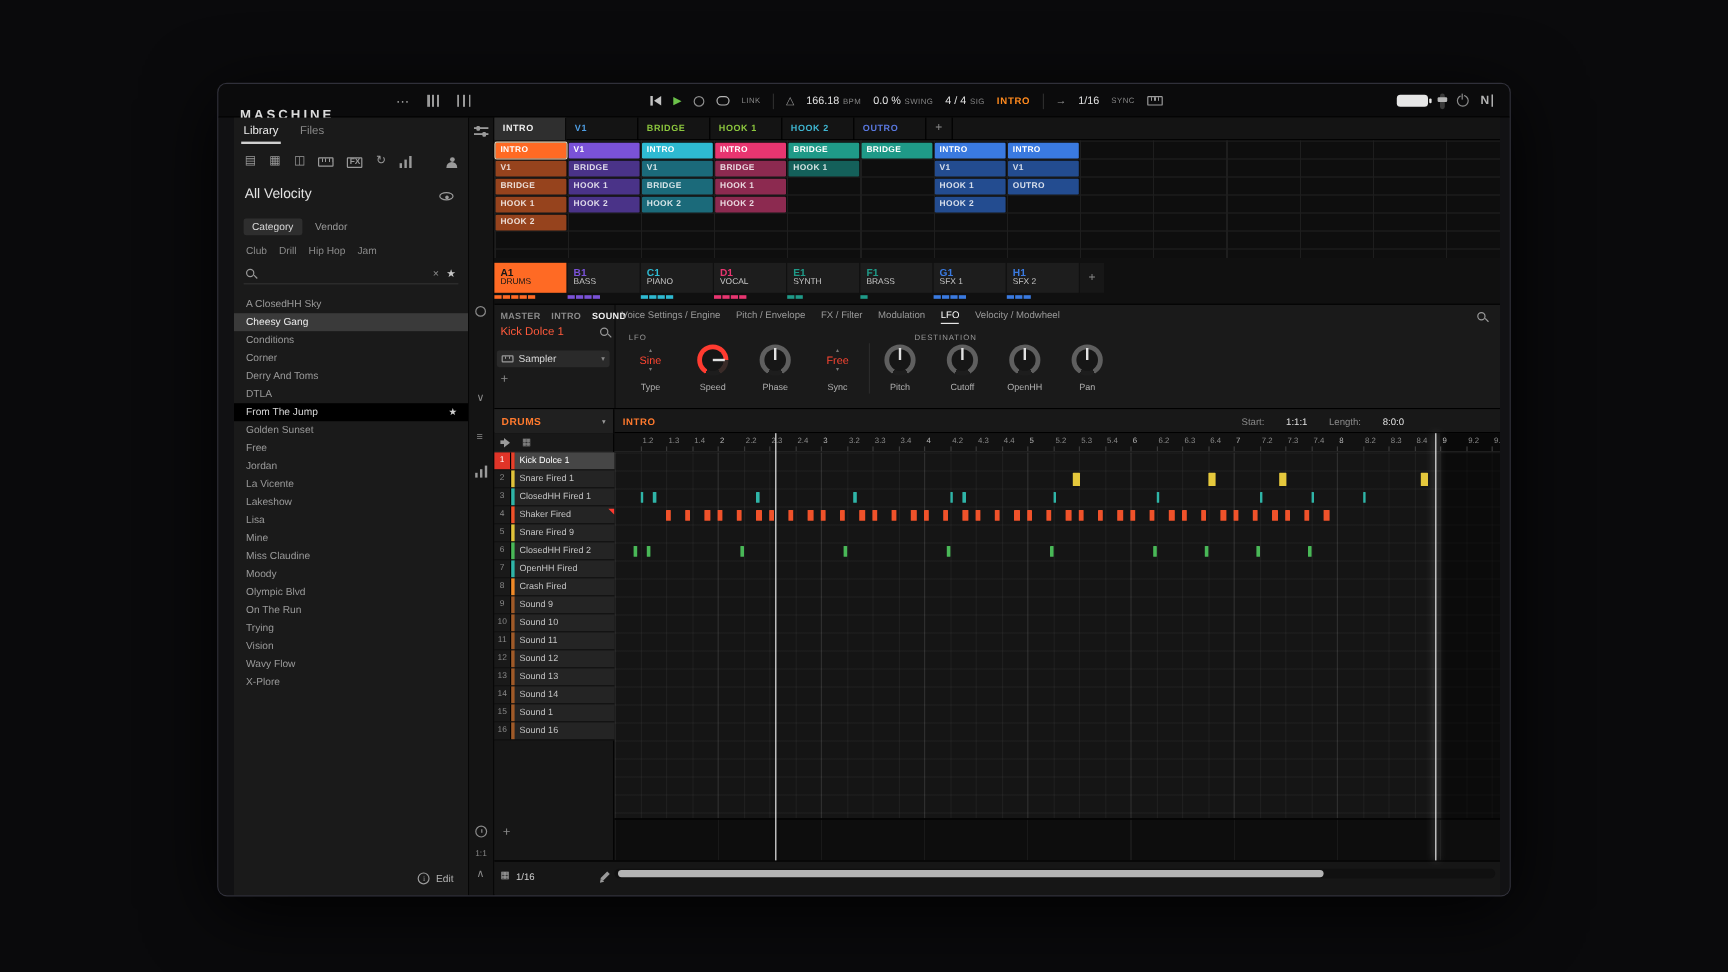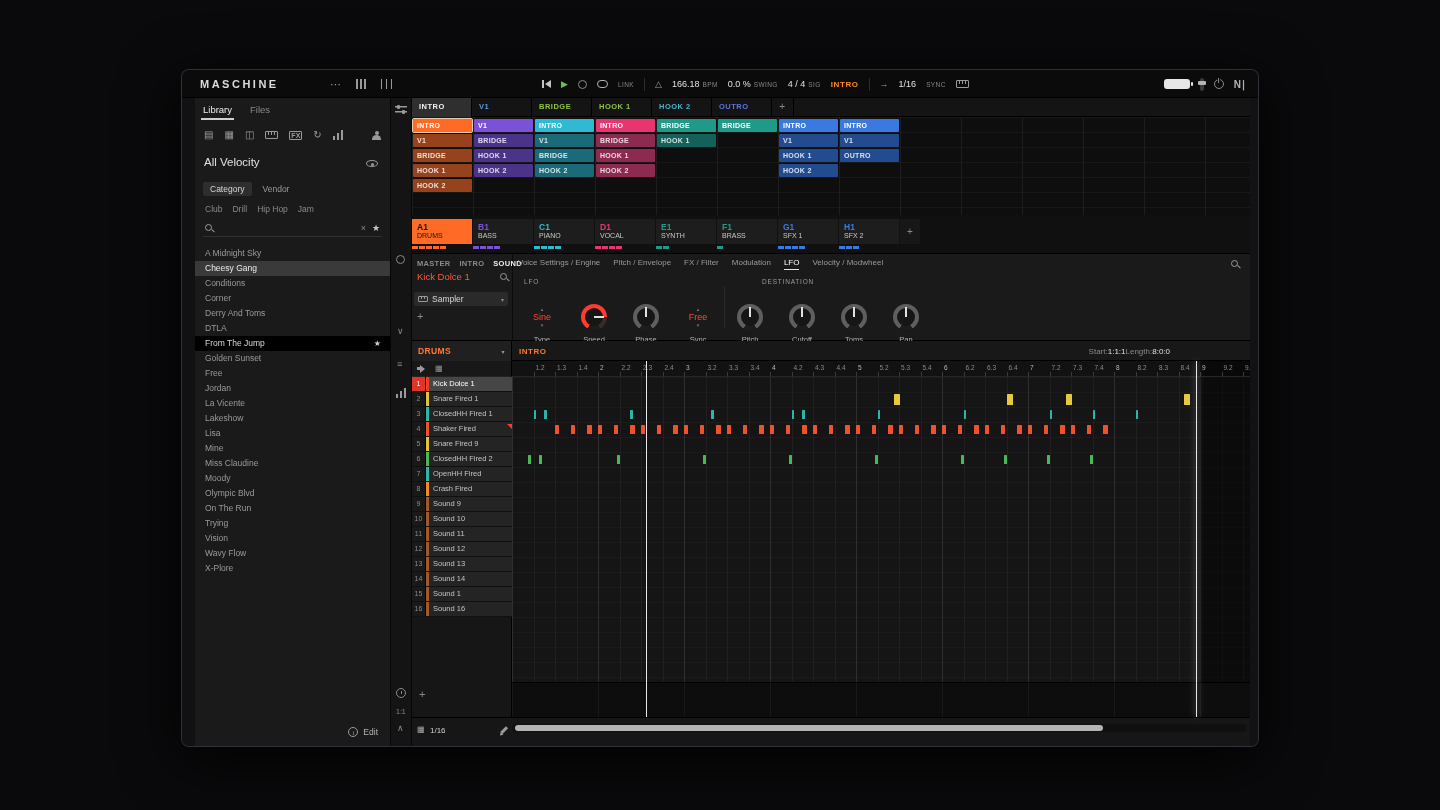--- a/index.html
+++ b/index.html
@@ -2,21 +2,21 @@
 <html><head>
 <meta charset="utf-8">
 <style>
   html,body{margin:0;padding:0;background:#08080a;}
   *{box-sizing:border-box;}
   .stage{position:relative;width:1440px;height:810px;background:#0a0a0c;overflow:hidden;font-family:"Liberation Sans",sans-serif;-webkit-font-smoothing:antialiased;}
   .window{position:absolute;left:182px;top:70px;width:1076px;height:676px;background:#161616;border-radius:7px;overflow:hidden;box-shadow:0 0 0 1px #30303a,0 12px 60px rgba(0,0,0,.95);}
 
   
   .header{position:absolute;left:0;top:0;right:0;height:28px;background:#0b0b0c;border-bottom:1px solid #000;}
-  .logo{position:absolute;left:18px;top:8px;font-size:11px;font-weight:700;letter-spacing:2.5px;color:#dcdcdc;}
+  .logo{position:absolute;left:18px;top:20px;font-size:11px;font-weight:700;letter-spacing:2.5px;color:#dcdcdc;}
   .hdr-icons{position:absolute;left:148px;top:0;height:28px;display:flex;align-items:center;gap:15px;color:#9a9a9a;font-size:11px;}
   .transport{position:absolute;left:360px;top:0;height:28px;display:flex;align-items:center;gap:10px;}
   .hdr-right{position:absolute;right:12px;top:0;height:28px;display:flex;align-items:center;gap:10px;}
   .tlabel{font-size:6.5px;color:#868686;letter-spacing:.4px;}
   .tval{font-size:9px;color:#e2e2e2;}
   .tplay{color:#6cc24a;font-size:9px;line-height:1;}
   .tmetro{color:#9a9a9a;font-size:9px;line-height:1;}
   .tarrow{color:#9a9a9a;font-size:9px;line-height:1;}
   .tsection{color:#ff8a1e;font-size:8px;font-weight:700;letter-spacing:.6px;}
   .pair{display:flex;align-items:baseline;gap:3px;}
@@ -128,37 +128,37 @@
   .sound-name{position:absolute;left:5px;top:17px;font-size:9.5px;color:#ff5a3c;}
   .plugin{position:absolute;left:2px;top:38px;width:94px;height:14px;background:#2a2a2a;border-radius:2px;display:flex;align-items:center;gap:4px;padding:0 4px;font-size:8.5px;color:#d8d8d8;}
   .plugin .icn-keys{width:10px;height:6px;}
   .plugin .dd{margin-left:auto;color:#8a8a8a;font-size:6px;}
   .addplug{position:absolute;left:5px;top:56px;color:#8a8a8a;font-size:11px;}
   .page-tabs{position:absolute;left:106px;top:4px;display:flex;gap:13px;font-size:8px;}
   .ptab{color:#9a9a9a;padding-bottom:2px;}
   .ptab.active{color:#fff;border-bottom:1.5px solid #e6e6e6;}
   .seclabel{position:absolute;top:24px;font-size:6.5px;letter-spacing:.8px;color:#9a9a9a;}
   .dest-div{position:absolute;left:312px;top:32px;height:42px;width:1px;background:#2a2a2a;}
-  .params{position:absolute;left:104px;top:50px;display:flex;}
+  .params{position:absolute;left:104px;top:33px;display:flex;}
   .param{width:52px;display:flex;flex-direction:column;align-items:center;}
   .knob{position:relative;width:26px;height:26px;border-radius:50%;}
   .knob::after{content:"";position:absolute;inset:4px;border-radius:50%;background:#161616;}
   .kptr{position:absolute;left:12px;top:3px;width:2px;height:10px;background:#e0e0e0;transform-origin:1px 10px;z-index:2;}
   .selval{height:26px;display:flex;flex-direction:column;align-items:center;justify-content:center;line-height:1;}
   .selval .arr{font-size:5px;color:#777;}
   .selval .val{font-size:9px;color:#ff4632;margin:1px 0;}
   .plabel{margin-top:5px;font-size:7.5px;color:#b0b0b0;}
 
   
   .editor{position:absolute;left:0;top:243px;width:838px;height:404px;background:#141414;}
   .ed-header{position:absolute;left:0;top:0;right:0;height:20px;background:#181818;border-bottom:1px solid #000;}
   .grp-dd{position:absolute;left:0;top:0;width:100px;height:20px;background:#202020;border-right:1px solid #000;display:flex;align-items:center;padding:0 6px;color:#ff7a2e;font-weight:700;font-size:8.5px;letter-spacing:.4px;}
   .grp-dd .dd{margin-left:auto;color:#9a9a9a;font-size:6px;font-weight:400;}
   .pat-label{position:absolute;left:107px;top:6px;font-size:8px;font-weight:700;color:#ff7a2e;letter-spacing:.5px;}
-  .startlen{position:absolute;right:80px;top:6px;display:flex;gap:0;font-size:8px;}
+  .startlen{position:absolute;right:80px;top:6px;display:flex;gap:18px;font-size:8px;}
   .sl-lab{color:#8a8a8a;}
   .sl-val{color:#e0e0e0;}
   .ed-subrow{position:absolute;left:0;top:20px;width:100px;height:16px;background:#181818;border-bottom:1px solid #232323;border-right:1px solid #000;display:flex;align-items:center;gap:9px;padding-left:5px;}
   .stepgrid{color:#9a9a9a;font-size:8px;line-height:1;}
   .ruler{position:absolute;left:100px;top:20px;width:738px;height:16px;background:#121212;border-bottom:1px solid #262626;}
   .rtick{position:absolute;top:3px;font-size:6.5px;color:#8a8a8a;}
   .rtick.bar{color:#b8b8b8;}
   .rline{position:absolute;bottom:0;width:1px;height:4px;background:#3a3a3a;}
   .gridbg{position:absolute;left:100px;top:36px;width:738px;height:305px;background-color:#151515;background-image:repeating-linear-gradient(to bottom,rgba(255,255,255,.025) 0 1px,transparent 1px 15px);overflow:hidden;}
   .bline{position:absolute;top:0;bottom:0;width:1px;background:rgba(255,255,255,.045);z-index:1;}
@@ -262,21 +262,21 @@
           <span class="tag">Hip Hop</span>
           <span class="tag">Jam</span>
         </div>
     <div class="searchrow">
       <span class="icn-mag"></span>
       <span class="searchtxt"></span>
       <span class="sclose">×</span>
       <span class="sstar">★</span>
     </div>
     <div class="plist" id="projects">
-          <div class="prj"><span class="pname">A Midnight Sky</span></div>
+          <div class="prj"><span class="pname">A ClosedHH Sky</span></div>
           <div class="prj sel"><span class="pname">Cheesy Gang</span></div>
           <div class="prj"><span class="pname">Conditions</span></div>
           <div class="prj"><span class="pname">Corner</span></div>
           <div class="prj"><span class="pname">Derry And Toms</span></div>
           <div class="prj"><span class="pname">DTLA</span></div>
           <div class="prj loaded"><span class="pname">From The Jump</span><span class="st">★</span></div>
           <div class="prj"><span class="pname">Golden Sunset</span></div>
           <div class="prj"><span class="pname">Free</span></div>
           <div class="prj"><span class="pname">Jordan</span></div>
           <div class="prj"><span class="pname">La Vicente</span></div>
@@ -510,21 +510,21 @@
             <div class="param">
               <div class="knob" style="background: conic-gradient(from 210deg, rgb(95, 95, 95) 0deg, rgb(95, 95, 95) 300deg, rgb(29, 29, 29) 300deg, rgb(29, 29, 29) 360deg);">
                 <div class="kptr" style="transform: rotate(360deg);"></div>
               </div>
               <div class="plabel">Cutoff</div>
             </div>
             <div class="param">
               <div class="knob" style="background: conic-gradient(from 210deg, rgb(95, 95, 95) 0deg, rgb(95, 95, 95) 300deg, rgb(29, 29, 29) 300deg, rgb(29, 29, 29) 360deg);">
                 <div class="kptr" style="transform: rotate(360deg);"></div>
               </div>
-              <div class="plabel">Toms</div>
+              <div class="plabel">OpenHH</div>
             </div>
             <div class="param">
               <div class="knob" style="background: conic-gradient(from 210deg, rgb(95, 95, 95) 0deg, rgb(95, 95, 95) 300deg, rgb(29, 29, 29) 300deg, rgb(29, 29, 29) 360deg);">
                 <div class="kptr" style="transform: rotate(360deg);"></div>
               </div>
               <div class="plabel">Pan</div>
             </div>
           </div>
       <span class="icn-mag" style="position:absolute;right:10px;top:6px;"></span>
     </div>

